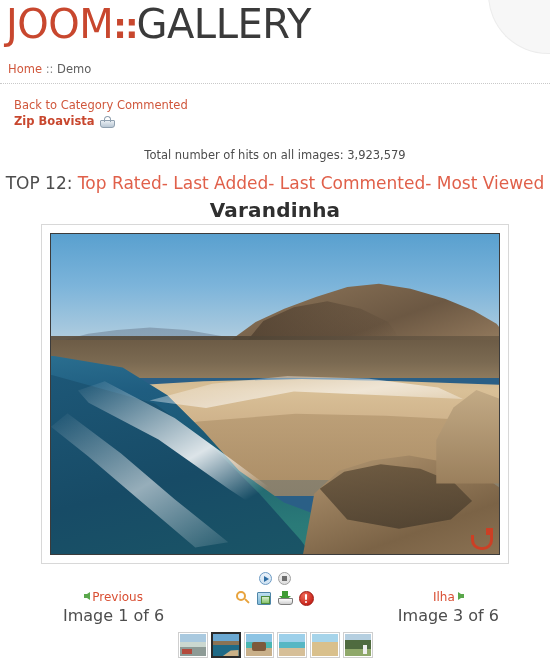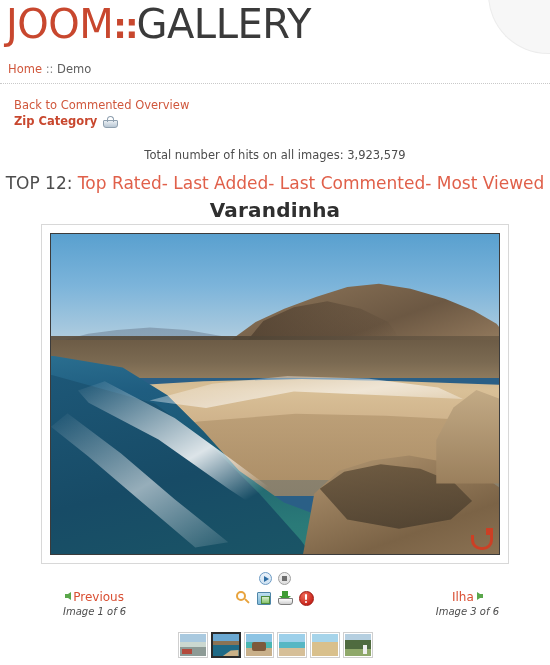--- a/index.html
+++ b/index.html
@@ -232,21 +232,21 @@
   .navrow {
     position: absolute; left: 41px; top: 572px;
     width: 468px; height: 50px;
   }
   .prev-block { position: absolute; left: 22px; top: 18px; text-align: center; }
   .next-block { position: absolute; right: 10px; top: 18px; text-align: center; }
   .navlink {
     font-size: 12px; color: #d94f33; text-decoration: none; font-weight: normal;
     white-space: nowrap; display: block;
   }
-  .navcount { font-size: 10px; color: #4d4d4d; margin-top: 2px; white-space: nowrap; font-style: italic; }
+  .navcount { font-size: 16px; color: #4d4d4d; margin-top: 2px; white-space: nowrap; }
   .arrow-l, .arrow-r {
     display: inline-block; width: 0; height: 0; vertical-align: 1px;
   }
   .arrow-l {
     border-top: 4px solid transparent; border-bottom: 4px solid transparent;
     border-right: 6px solid #5aa74b; margin-right: 2px;
     position: relative;
   }
   .arrow-l:after {
     content:""; position:absolute; left:0; top:-2px; width:5px; height:4px; background:#5aa74b;
@@ -371,23 +371,23 @@
     </div>
   </div>
 
   <div class="topmenu">
     <a href="#">Home</a>
     <span class="sep">::</span>
     <span class="cur">Demo</span>
   </div>
 
   <div class="crumbwrap">
-    <a href="#" class="backlink">Back to Commented Overview</a>
+    <a href="#" class="backlink">Back to Category Commented</a>
     <div class="ziprow">
-      <a href="#">Zip Category</a><span class="zip-icon"><span class="body"></span><span class="handle"></span></span>
+      <a href="#">Zip Boavista</a><span class="zip-icon"><span class="body"></span><span class="handle"></span></span>
     </div>
   </div>
 
   <div class="hits">Total number of hits on all images: 3,923,579</div>
 
   <div class="top12">
     <span>TOP 12:</span>
     <a href="#">Top Rated</a><span class="dash">-</span>
     <a href="#">Last Added</a><span class="dash">-</span>
     <a href="#">Last Commented</a><span class="dash">-</span>

